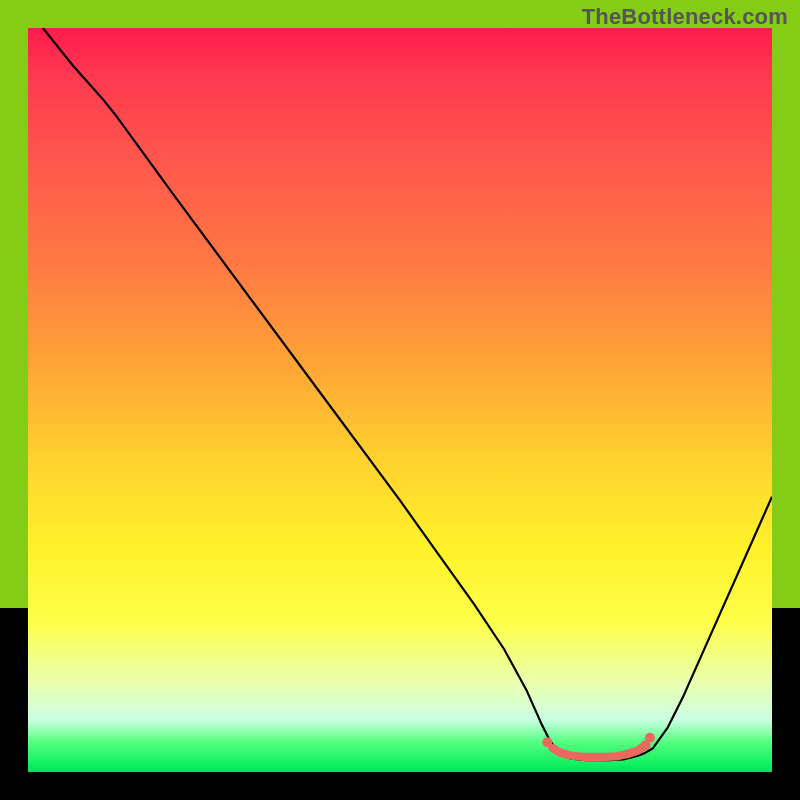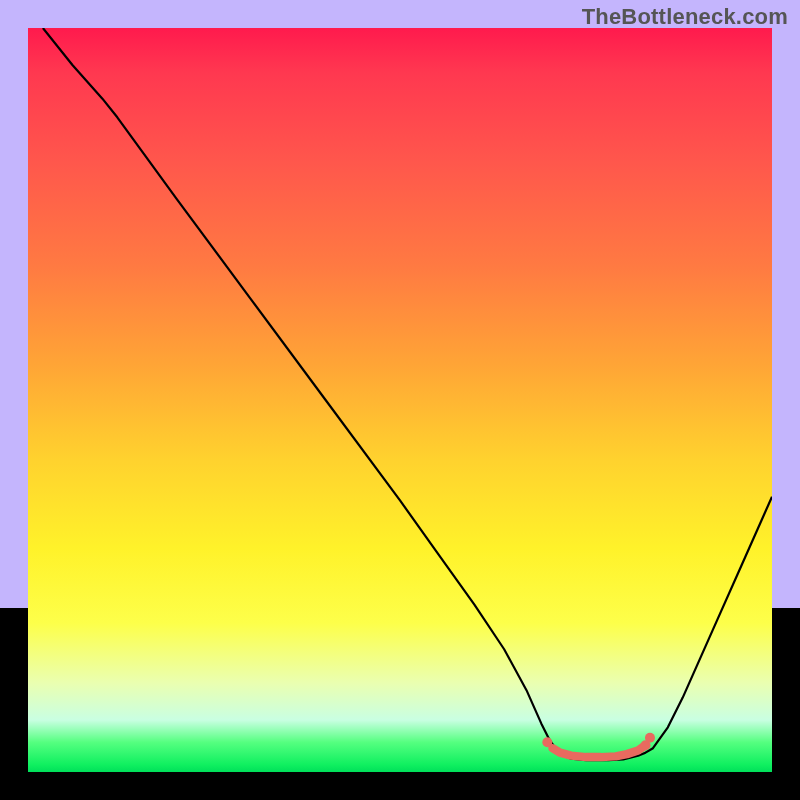--- a/index.html
+++ b/index.html
@@ -1,19 +1,19 @@
 <!DOCTYPE html>
 <html><head>
 <meta charset="utf-8">
 <style>
   * { margin: 0; padding: 0; box-sizing: border-box; }
   html, body { width: 800px; height: 800px; overflow: hidden; background: #000; }
   .outer {
     width: 800px; height: 608px;
-    background: #c4b5fd;
+    background: #84cc16;
     position: relative;
   }
   .watermark {
     position: absolute;
     top: 4px; right: 12px;
     font-family: Arial, Helvetica, sans-serif;
     font-size: 22px;
     font-weight: 600;
     color: #555;
     letter-spacing: 0.2px;

